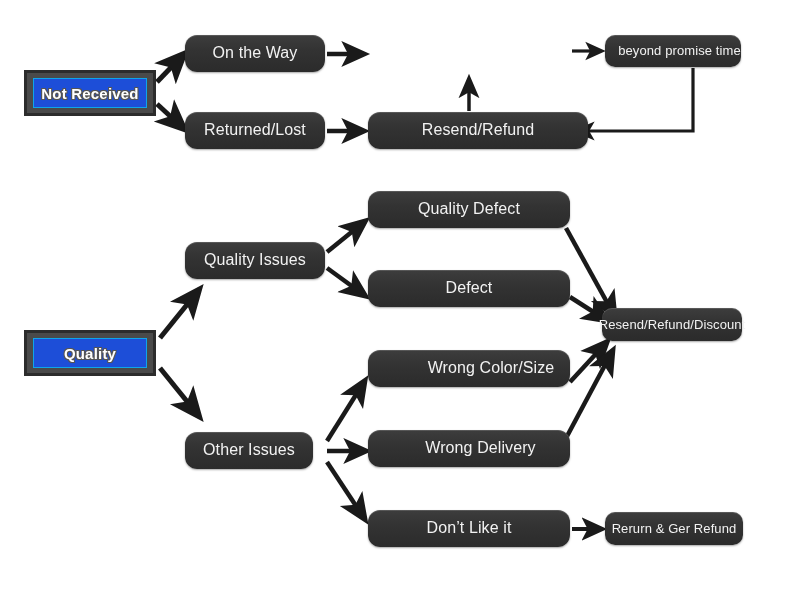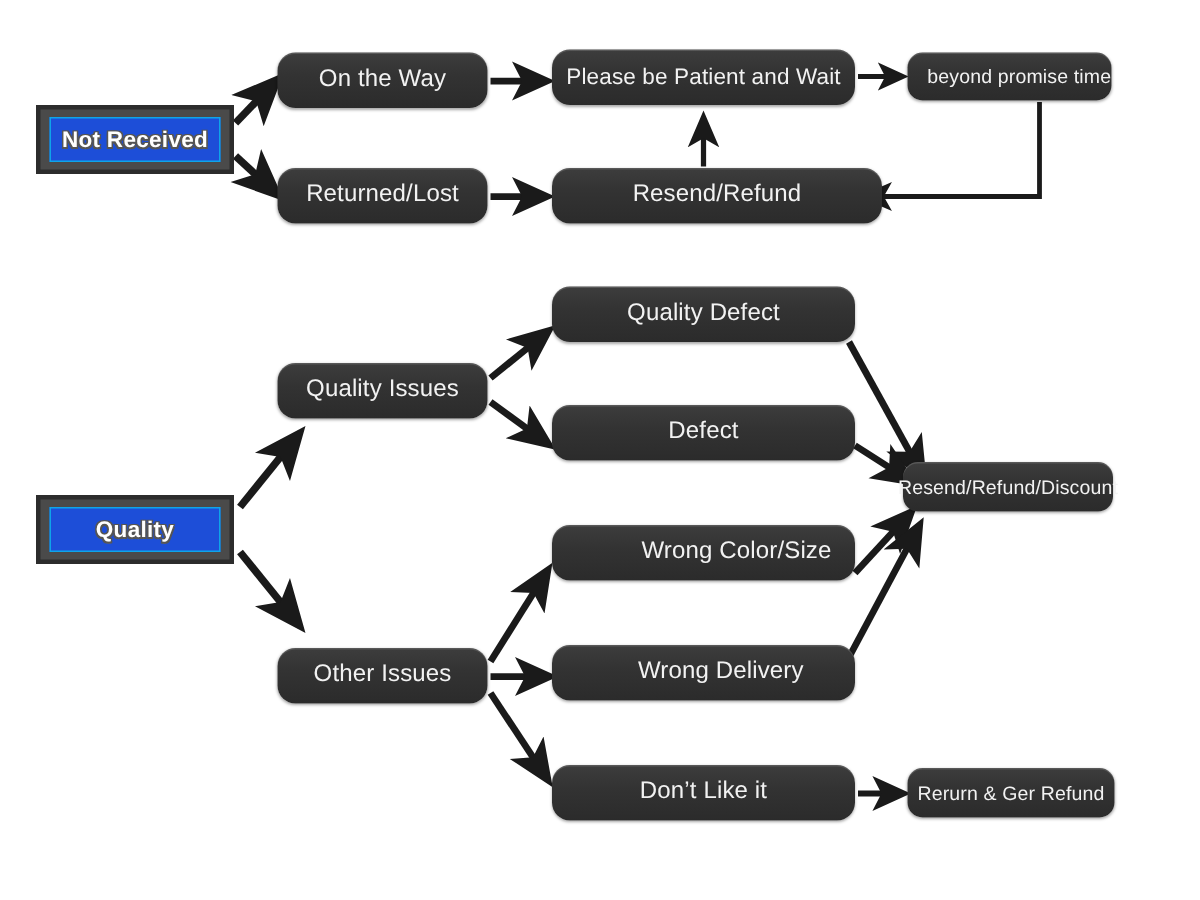--- a/index.html
+++ b/index.html
@@ -140,43 +140,40 @@
   </div>
 
   <div class="node" style="left:185px; top:35px; width:140px; height:37px; font-size:16px;">
     <span>On the Way</span>
   </div>
 
   <div class="node" style="left:185px; top:112px; width:140px; height:37px; font-size:16px;">
     <span>Returned/Lost</span>
   </div>
 
-  <div class="node" style="left:368px; top:33px; width:202px; height:37px; font-size:15px;">
-    <span>Please be Patient and Wait</span>
-  </div>
 
   <div class="node small-radius" style="left:605px; top:35px; width:136px; height:32px; font-size:13px;padding-left:13px;">
     <span>beyond promise time</span>
   </div>
 
   <div class="node" style="left:368px; top:112px; width:220px; height:37px; font-size:16px;">
     <span>Resend/Refund</span>
   </div>
 
   <div class="terminal" style="left:24px; top:330px; width:132px; height:46px;">
     <div class="inner">
       <span>Quality</span>
     </div>
   </div>
 
   <div class="node" style="left:185px; top:242px; width:140px; height:37px; font-size:16px;">
     <span>Quality Issues</span>
   </div>
 
-  <div class="node" style="left:185px; top:432px; width:140px; height:37px; font-size:16px;">
+  <div class="node" style="left:185px; top:432px; width:128px; height:37px; font-size:16px;">
     <span>Other Issues</span>
   </div>
 
   <div class="node" style="left:368px; top:191px; width:202px; height:37px; font-size:16px;">
     <span>Quality Defect</span>
   </div>
 
   <div class="node" style="left:368px; top:270px; width:202px; height:37px; font-size:16px;">
     <span>Defect</span>
   </div>

